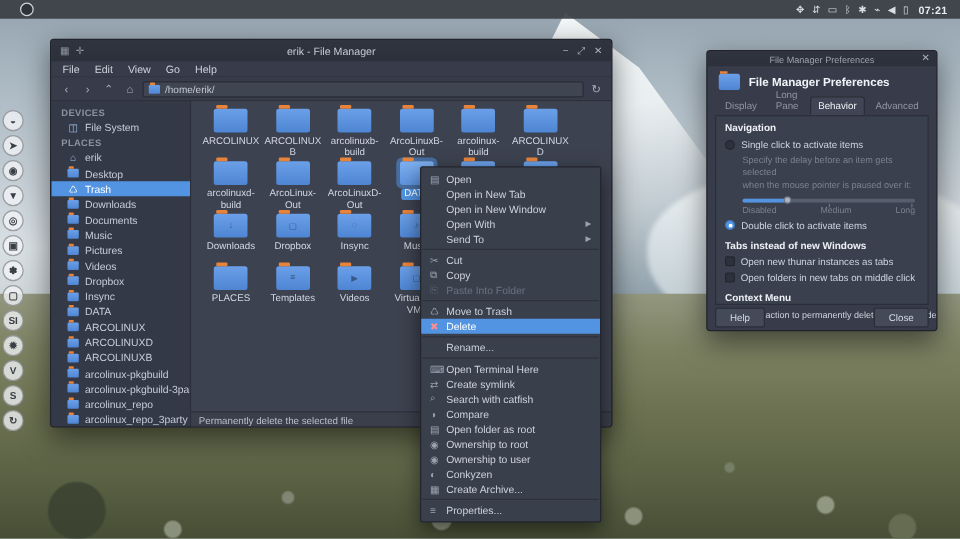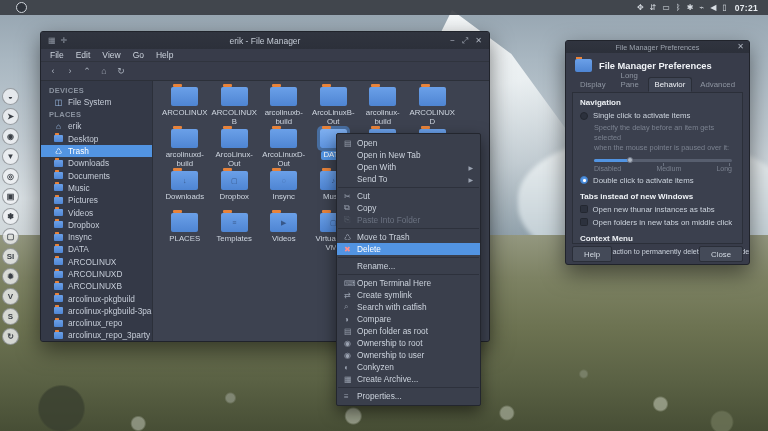--- a/index.html
+++ b/index.html
@@ -219,20 +219,24 @@
       <span>Edit</span>
       <span>View</span>
       <span>Go</span>
       <span>Help</span>
     </div>
   <div class="toolbar">
     <span class="nav-btn">‹</span>
     <span class="nav-btn">›</span>
     <span class="nav-btn">⌃</span>
     <span class="nav-btn">⌂</span>
+    <div class="pathbar">
+      <span class="mf"></span>
+      <span class="txt">/home/erik/</span>
+    </div>
     <span class="nav-btn">↻</span>
   </div>
   <div class="fm-body">
     <div class="sidebar" id="fm-sidebar">
         <div class="sb-header">DEVICES</div>
         <div class="sb-item">
           <span class="sb-glyph">◫</span>
           <span>File System</span>
         </div>
         <div class="sb-header">PLACES</div>
@@ -417,32 +421,39 @@
               <div class="fname">Videos</div>
             </div>
             <div class="cell">
               <div class="ficon">
                 <span class="femblem">▢</span>
               </div>
               <div class="fname">VirtualBox VMs</div>
             </div>
           </div>
       </div>
+      <div class="statusbar">
+        <span>Permanently delete the selected file</span>
+      </div>
     </div>
   </div>
 </div>
 
 <div id="ctxmenu">
     <div class="mi">
       <span class="mi-icon">▤</span>
       <span class="mi-label">Open</span>
     </div>
     <div class="mi">
       <span class="mi-icon"></span>
       <span class="mi-label">Open in New Tab</span>
+    </div>
+    <div class="mi">
+      <span class="mi-icon"></span>
+      <span class="mi-label">Open in New Window</span>
     </div>
     <div class="mi">
       <span class="mi-icon"></span>
       <span class="mi-label">Open With</span>
       <span class="sub">▶</span>
     </div>
     <div class="mi">
       <span class="mi-icon"></span>
       <span class="mi-label">Send To</span>
       <span class="sub">▶</span>

